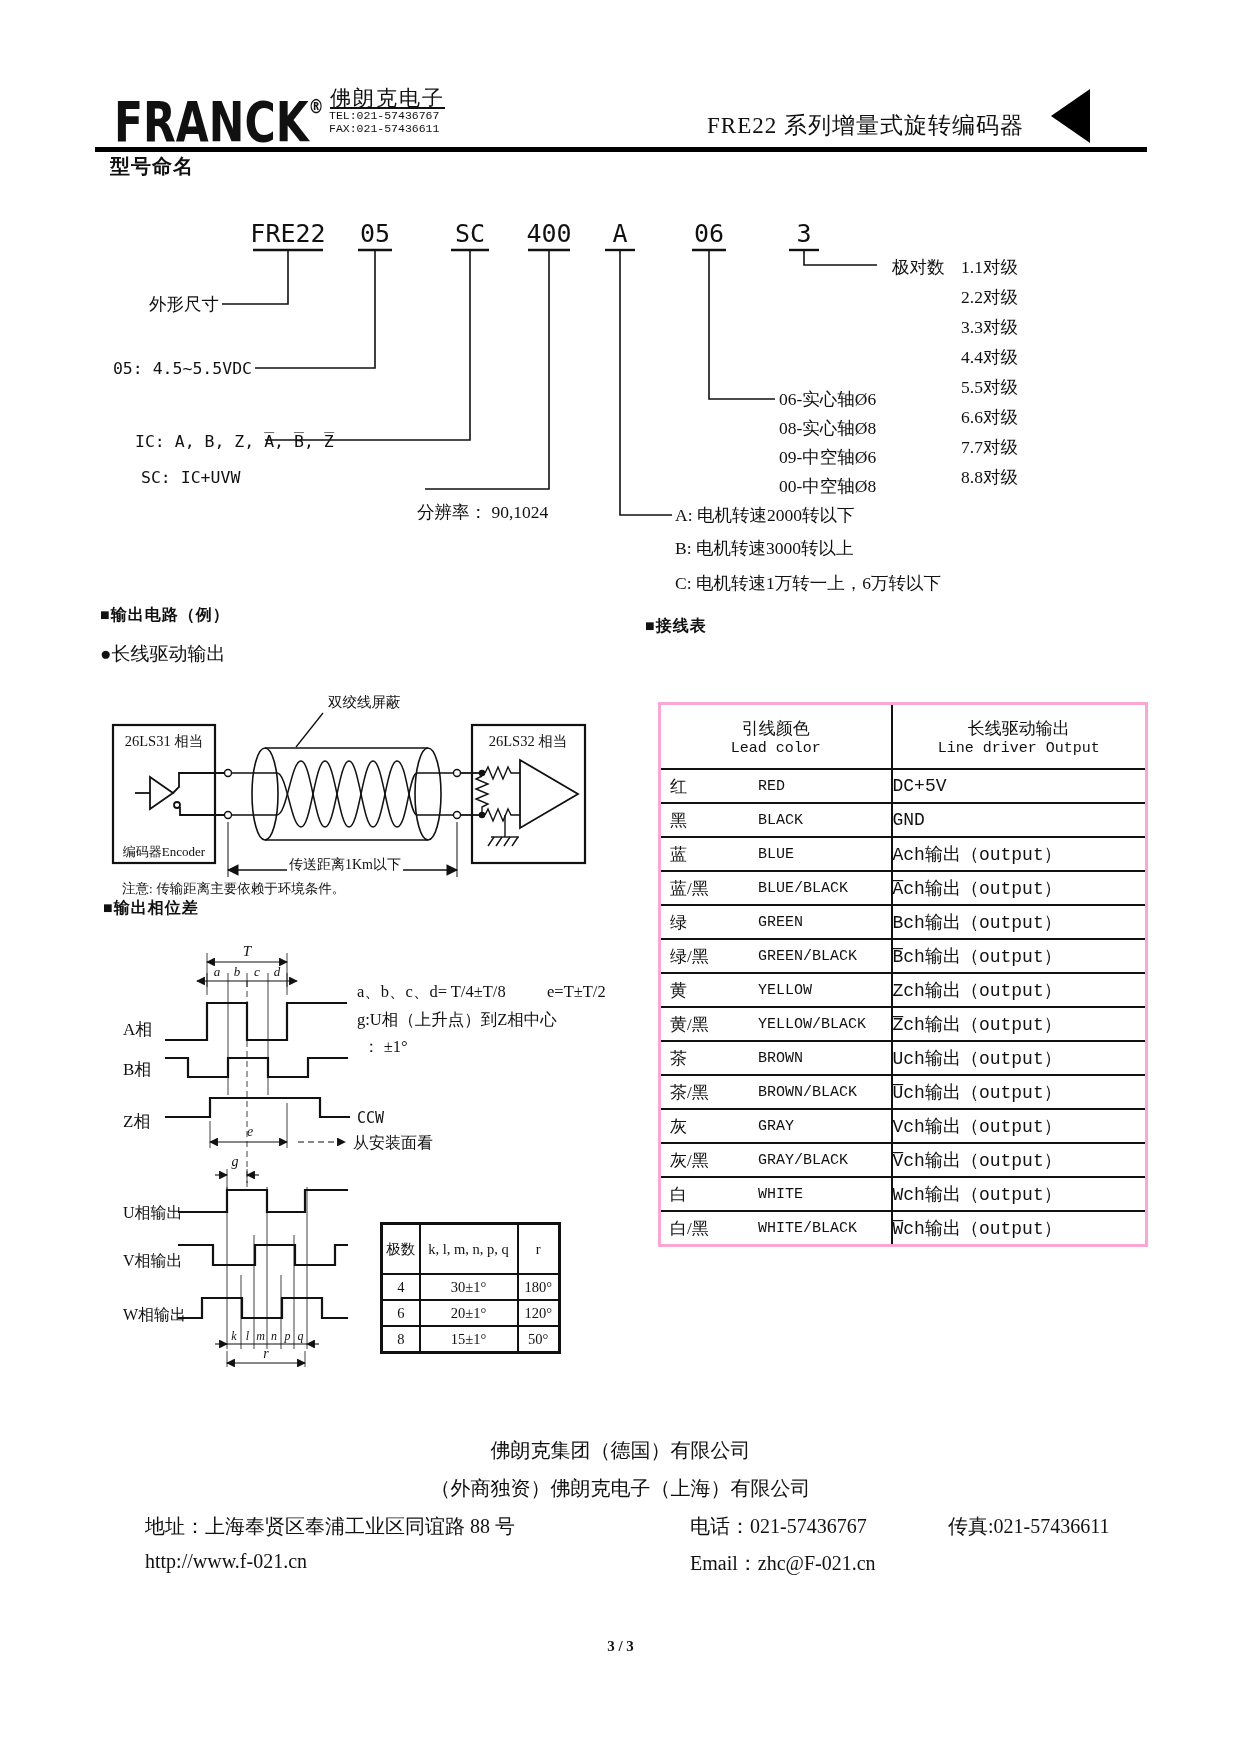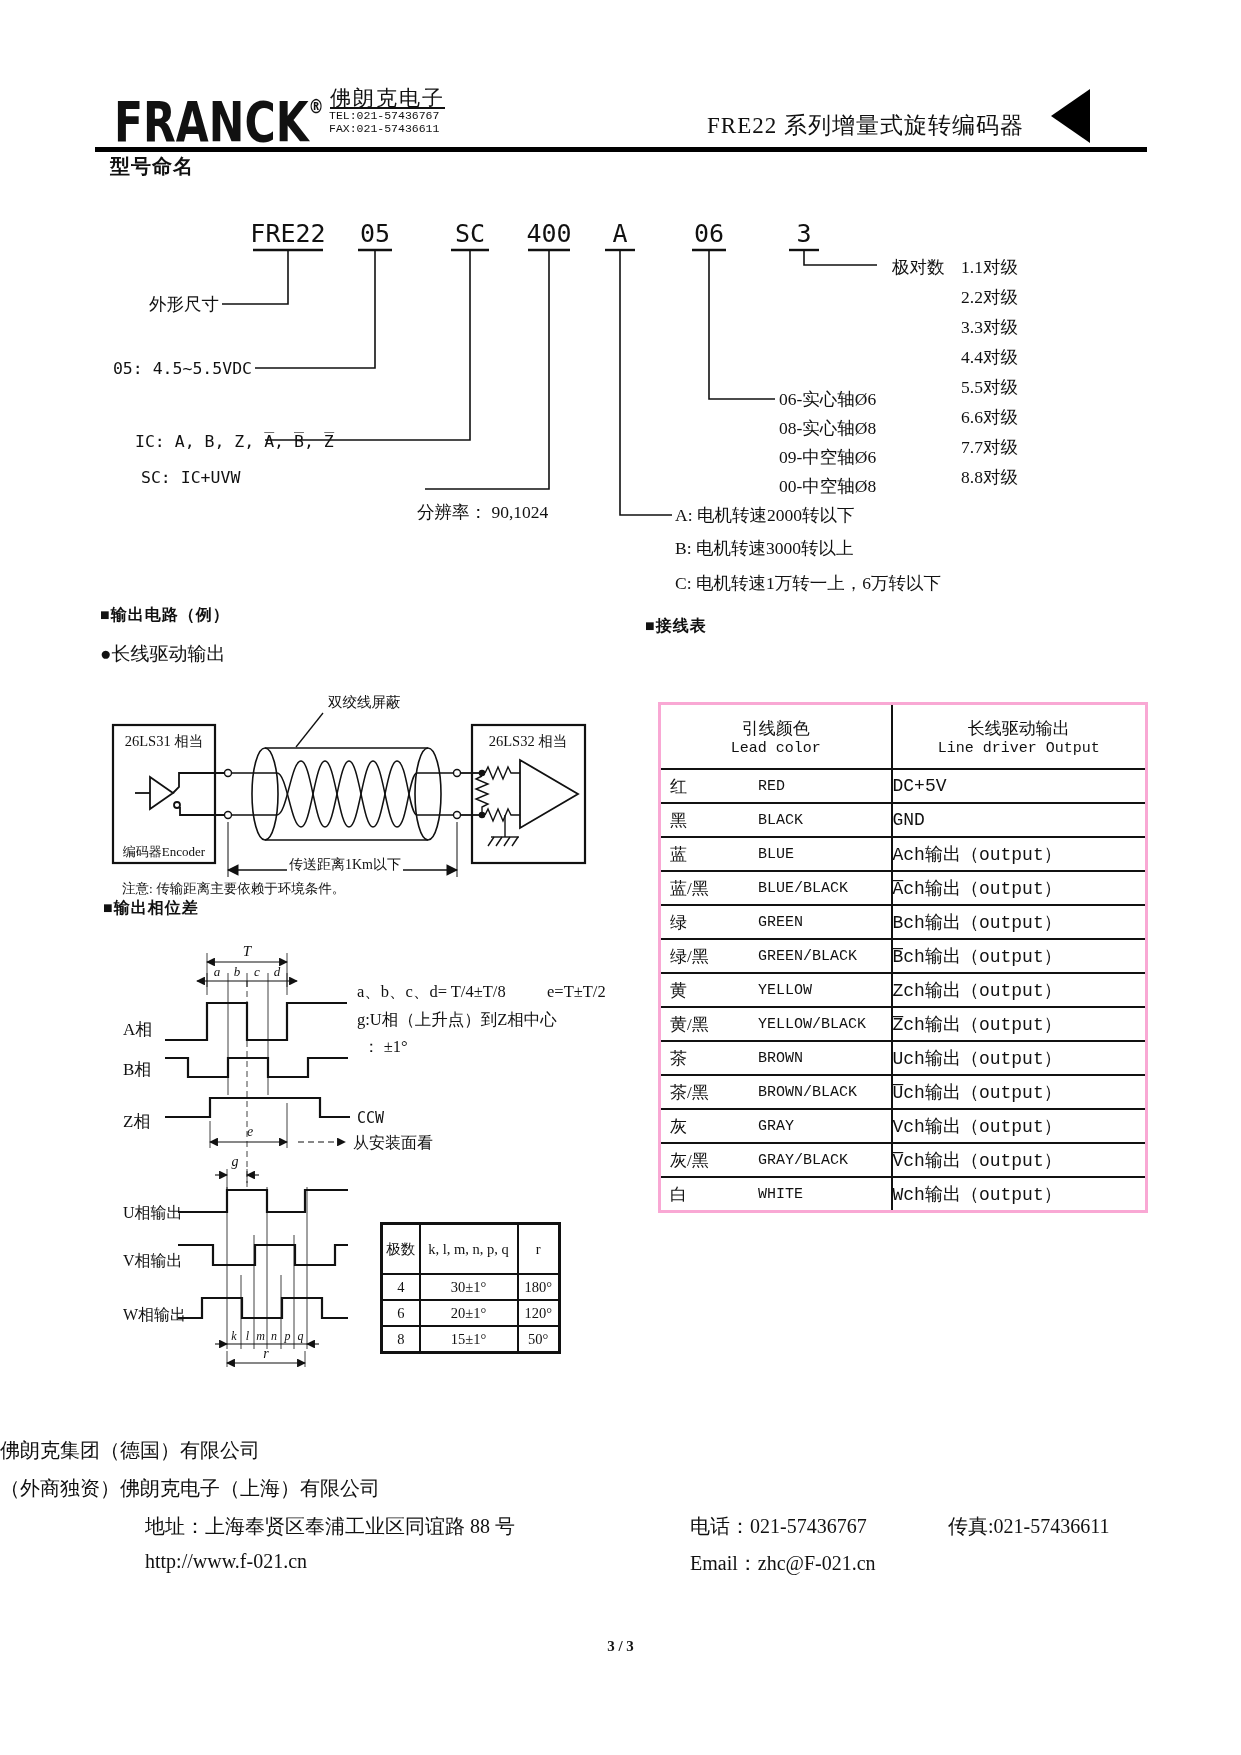--- a/index.html
+++ b/index.html
@@ -46,21 +46,21 @@
 
   
   table.ptable{position:absolute;left:380px;top:1222px;width:178px;border-collapse:collapse;
                table-layout:fixed;border:3px solid #111;}
   table.ptable th,table.ptable td{border:2px solid #111;text-align:center;font-weight:normal;
                font-size:14.5px;padding:0;}
   table.ptable th{height:48px;}
   table.ptable td{height:24px;}
 
   
-  .f-center{left:0;width:1241px;font-size:20px;}
+  .f-center{left:0;width:1241px;text-align:center;font-size:20px;}
   .f-item{font-size:20px;white-space:nowrap;}
   .pageno{left:0;width:1241px;text-align:center;font-size:15px;font-weight:bold;
           font-family:"Liberation Serif",serif;}
 </style>
 </head>
 <body>
 
 <div class="page">
 
   <div class="abs logo"><span>FRANCK</span><span class="reg">®</span></div>
@@ -320,20 +320,29 @@
           <td class="cell-out">V̅ch输出（output）</td>
         </tr>
       <tr>
           <td>
             <span class="cell-color">
               <span class="cc-cn">白</span>
               <span class="cc-en">WHITE</span>
             </span>
           </td>
           <td class="cell-out">Wch输出（output）</td>
+        </tr>
+      <tr>
+          <td>
+            <span class="cell-color">
+              <span class="cc-cn">白/黑</span>
+              <span class="cc-en">WHITE/BLACK</span>
+            </span>
+          </td>
+          <td class="cell-out">W̅ch输出（output）</td>
         </tr>
     </tbody>
   </table>
 
   <div class="abs h-sec" style="left:103px;top:898px;">■输出相位差</div>
 
   <svg class="abs" style="left:95px;top:935px;" width="560" height="440" viewBox="0 0 560 440">
     <defs>
       <marker id="arrP" viewBox="0 0 10 10" refX="9" refY="5" markerWidth="8" markerHeight="8" orient="auto-start-reverse">
         <path d="M0,0 L10,5 L0,10 z" fill="#111"></path>

